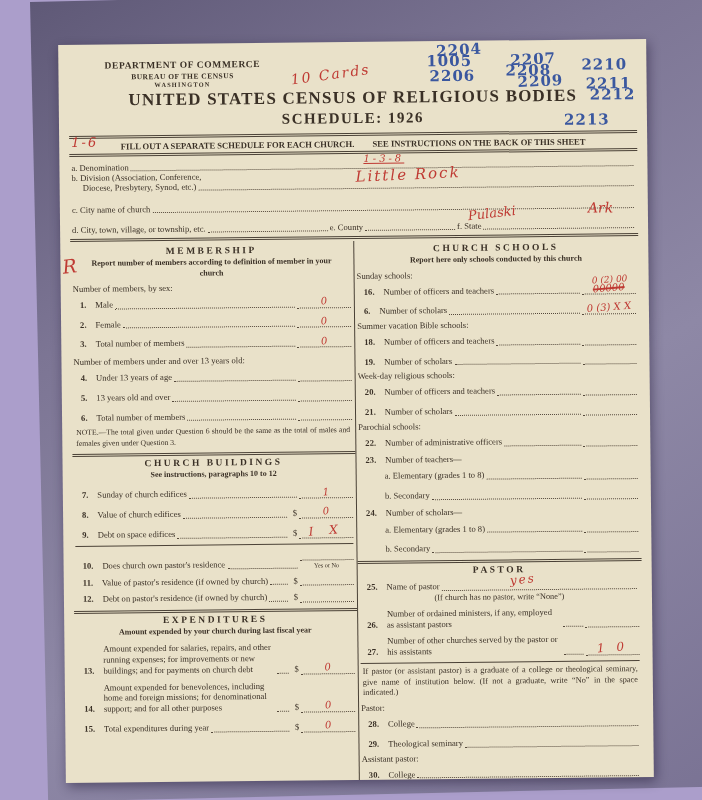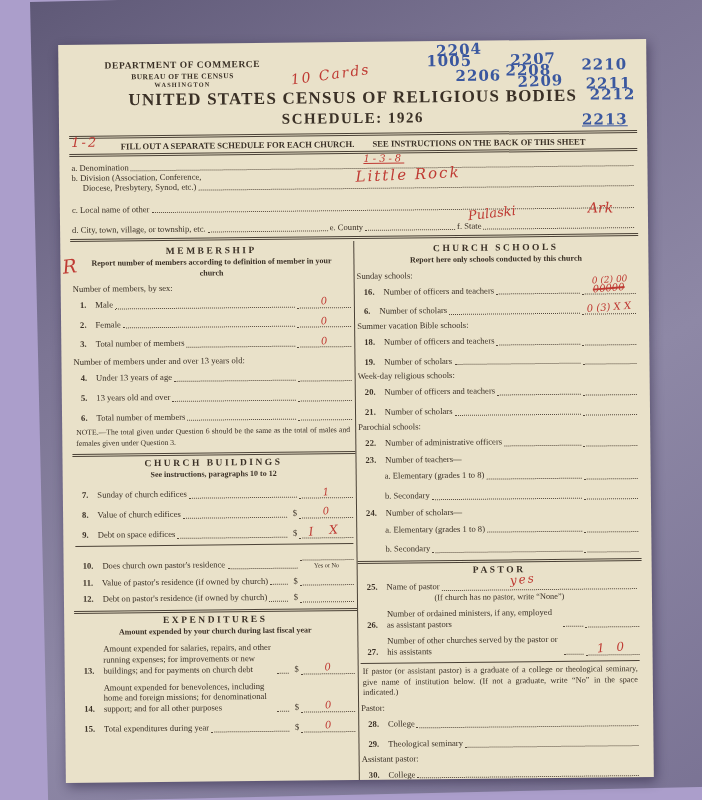--- a/index.html
+++ b/index.html
@@ -20,24 +20,24 @@
   .dept { margin:12px 0 0 24px; width:180px; text-align:center; line-height:1.25; }
   .dept .l1 { font-size:9.5px; font-weight:bold; letter-spacing:.6px; }
   .dept .l2 { font-size:7.5px; font-weight:bold; letter-spacing:.5px; }
   .dept .l3 { font-size:6.3px; font-weight:bold; letter-spacing:1.2px; }
   .title { text-align:center; font-size:17px; font-weight:bold; letter-spacing:1.2px; margin-top:1px; }
   .schedule { text-align:center; font-size:15px; font-weight:bold; letter-spacing:1.5px; margin-top:2px; }
   .stamps { position:absolute; inset:0; pointer-events:none; }
   .stamp { position:absolute; font-family:"DejaVu Serif", serif; font-weight:bold; font-size:15px;
     color:#2c4c9c; opacity:.92; letter-spacing:1px; }
   .s0{left:378px; top:0px; transform:rotate(-3deg);} .s1{left:368px; top:11px;}
-  .s2{left:371px; top:26px;margin-left:26px;} .s3{left:452px; top:10px; transform:rotate(-2deg);}
+  .s2{left:371px; top:26px;} .s3{left:452px; top:10px; transform:rotate(-2deg);}
   .s4{left:447px; top:21px;} .s5{left:459px; top:32px; transform:rotate(-2deg);}
   .s6{left:523px; top:16px;text-align:right;} .s7{left:527px; top:35px;}
-  .s8{left:531px; top:46px;} .s9{left:523px; top:71px;text-decoration:underline;}
+  .s8{left:531px; top:46px;} .s9{left:505px; top:71px;}
   
   .dbl { height:3px; border-top:1px solid #4a4136; border-bottom:1px solid #4a4136; }
   .banner { text-align:center; font-weight:bold; font-size:8.6px; padding:2.5px 0; }
   .banner span { margin:0 8px; }
   
   .fields { position:relative; margin:5px 2px 4px; font-size:8.6px; }
   .frow { display:flex; align-items:flex-end; margin-top:6px; }
   .leader { flex:1; border-bottom:1px dotted #55493c; margin:0 2px 1px; height:1px; min-width:12px; }
   .leader.short { flex:0 0 120px; }
   .b2 { margin-left:11px; }
@@ -86,21 +86,21 @@
     <span class="stamp s3">2207</span>
     <span class="stamp s4">2208</span>
     <span class="stamp s5">2209</span>
     <span class="stamp s6">2210</span>
     <span class="stamp s7">2211</span>
     <span class="stamp s8">2212</span>
     <span class="stamp s9">2213</span>
   </div>
 
   <span class="hand hand-cards">10 Cards</span>
-  <span class="hand hand-pages">1-2</span>
+  <span class="hand hand-pages">1-6</span>
   <span class="hand hand-r">R</span>
 
   <div class="dept">
     <div class="l1">DEPARTMENT OF COMMERCE</div>
     <div class="l2">BUREAU OF THE CENSUS</div>
     <div class="l3">WASHINGTON</div>
   </div>
 
   <div class="title">UNITED STATES CENSUS OF RELIGIOUS BODIES</div>
   <div class="schedule">SCHEDULE: 1926</div>
@@ -123,21 +123,21 @@
       <span class="leader"></span>
     </div>
     <div>
       <div>b. Division (Association, Conference,</div>
       <div class="frow" style="margin-top:0;">
         <span class="b2">Diocese, Presbytery, Synod, etc.)</span>
         <span class="leader"></span>
       </div>
     </div>
     <div class="frow" style="margin-top:12px;">
-      <span>c. Local name of other</span>
+      <span>c. City name of church</span>
       <span class="leader"></span>
     </div>
     <div class="frow" style="margin-top:10px;">
       <span>d. City, town, village, or township, etc.</span>
       <span class="leader short"></span>
       <span>e. County</span>
       <span class="leader" style="flex:0 0 90px;"></span>
       <span>f. State</span>
       <span class="leader"></span>
     </div>

